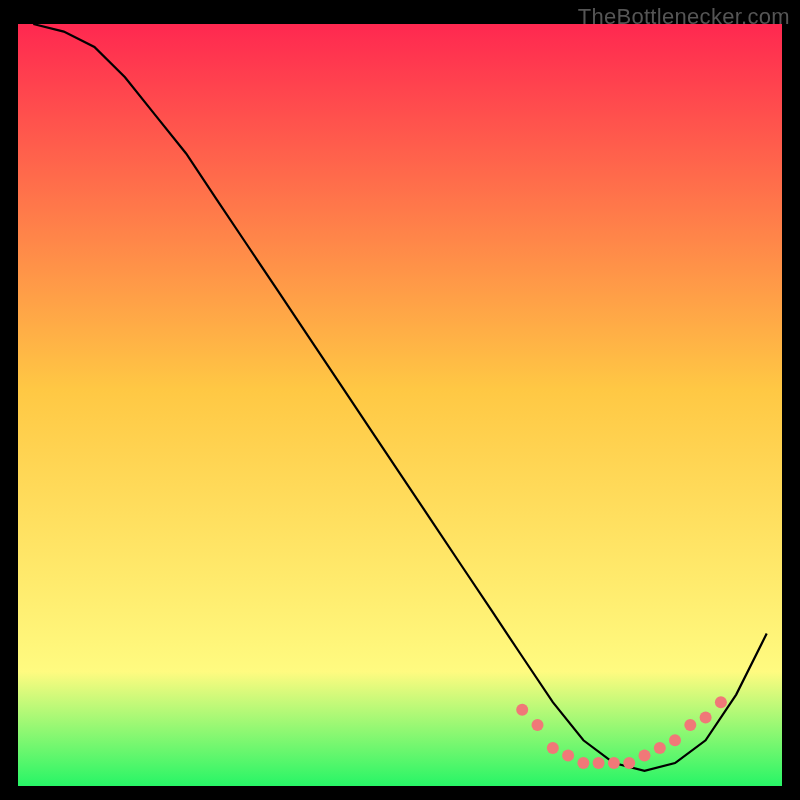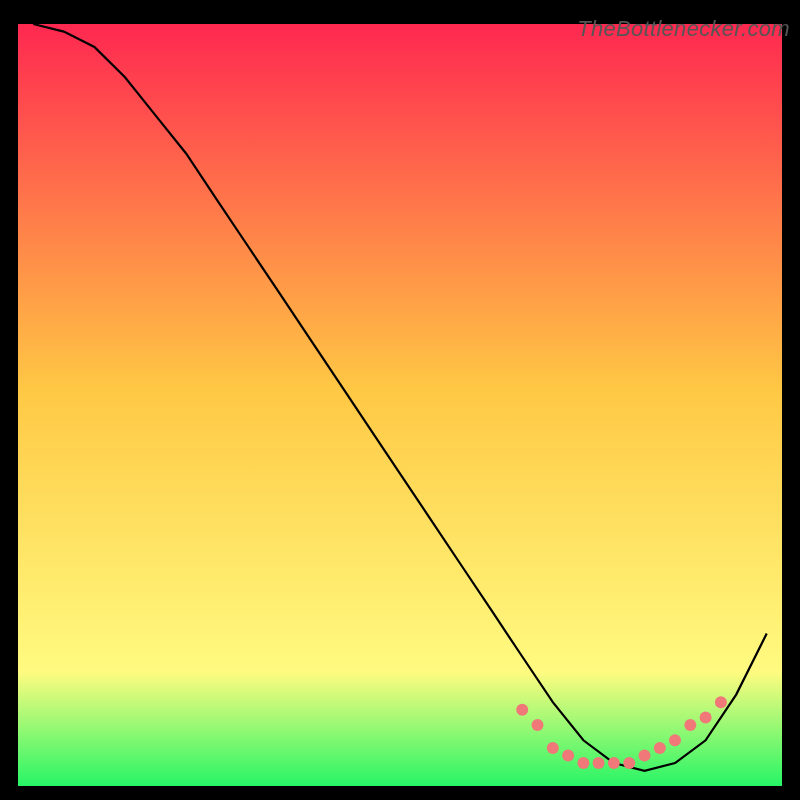--- a/index.html
+++ b/index.html
@@ -13,27 +13,26 @@
   }
   .canvas {
     position: absolute;
     left: 0;
     top: 0;
     width: 800px;
     height: 800px;
   }
   .attribution {
     position: absolute;
-    top: 16px;
+    top: 4px;
     right: 10px;
     color: #555555;
     font-size: 22px;
     font-weight: 500;
     letter-spacing: 0.3px;
-    font-style: italic;
   }
 </style>
 </head>
 <body>
 
 <svg class="canvas" viewBox="0 0 800 800">
   <defs>
     <linearGradient id="heat" x1="0" y1="0" x2="0" y2="1">
       <stop id="stop-top" offset="0%" stop-color="#ff2850"></stop>
       <stop id="stop-mid" offset="48%" stop-color="#ffc844"></stop>

